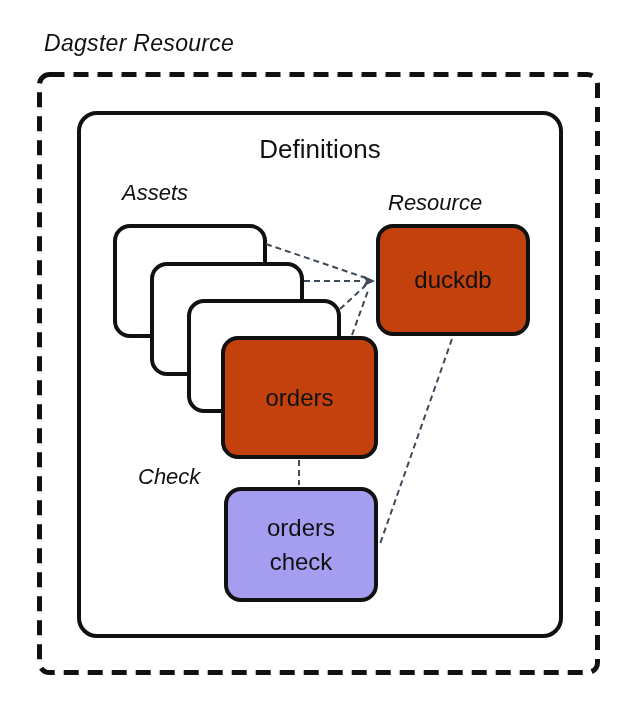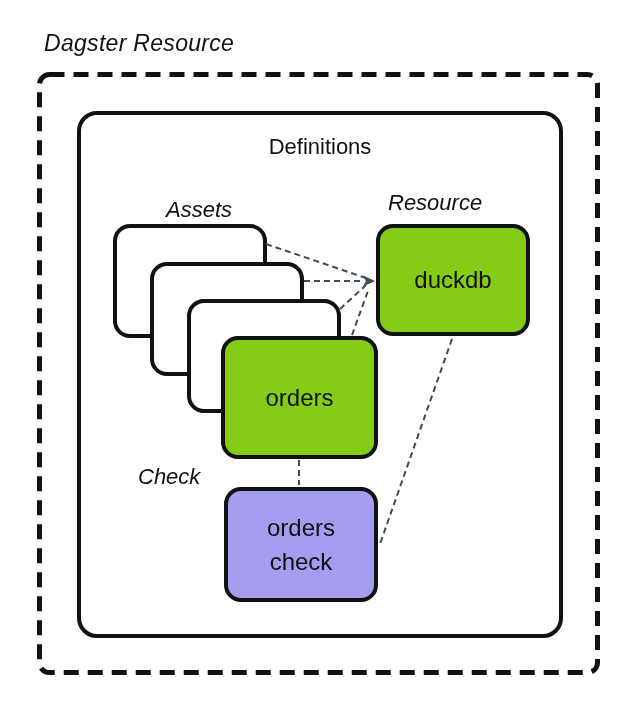--- a/index.html
+++ b/index.html
@@ -11,38 +11,38 @@
   .abs{position:absolute;box-sizing:border-box;}
   .title{
     left:44px;top:30px;font-size:23px;font-style:italic;font-weight:500;
     letter-spacing:0.3px;white-space:nowrap;
   }
   .definitions-box{
     left:77px;top:111px;width:486px;height:527px;
     border:4px solid #111111;border-radius:20px;background:#ffffff;
   }
   .definitions-label{
-    left:77px;top:134px;width:486px;text-align:center;font-size:22px;
+    left:77px;top:134px;width:486px;text-align:center;font-size:26px;
   }
   .group-label{
     font-size:22px;font-style:italic;white-space:nowrap;line-height:33px;
   }
-  .assets-label{left:122px;top:193px;margin-left:44px;}
+  .assets-label{left:122px;top:176px;}
   .resource-label{left:388px;top:186px;}
   .asset-check-label{left:138px;top:460px;}
   .card{
     width:154px;height:114px;background:#ffffff;
     border:4px solid #111111;border-radius:17px;
   }
   .card1{left:113px;top:224px;}
   .card2{left:150px;top:262px;}
   .card3{left:187px;top:299px;}
   .node{
     display:flex;flex-direction:column;align-items:center;justify-content:center;
-    background:#84cc16;border:4px solid #111111;border-radius:17px;
+    background:#c2410c;border:4px solid #111111;border-radius:17px;
     font-size:24px;line-height:34px;text-align:center;
   }
   .orders-aggregation{left:221px;top:336px;width:157px;height:123px;}
   .duckdb-node{left:376px;top:224px;width:154px;height:112px;}
   .orders-check{left:224px;top:487px;width:154px;height:115px;background:#a59ef0;}
   svg.layer{
     position:absolute;left:0;top:0;width:638px;height:713px;
     pointer-events:none;
   }
 </style>

